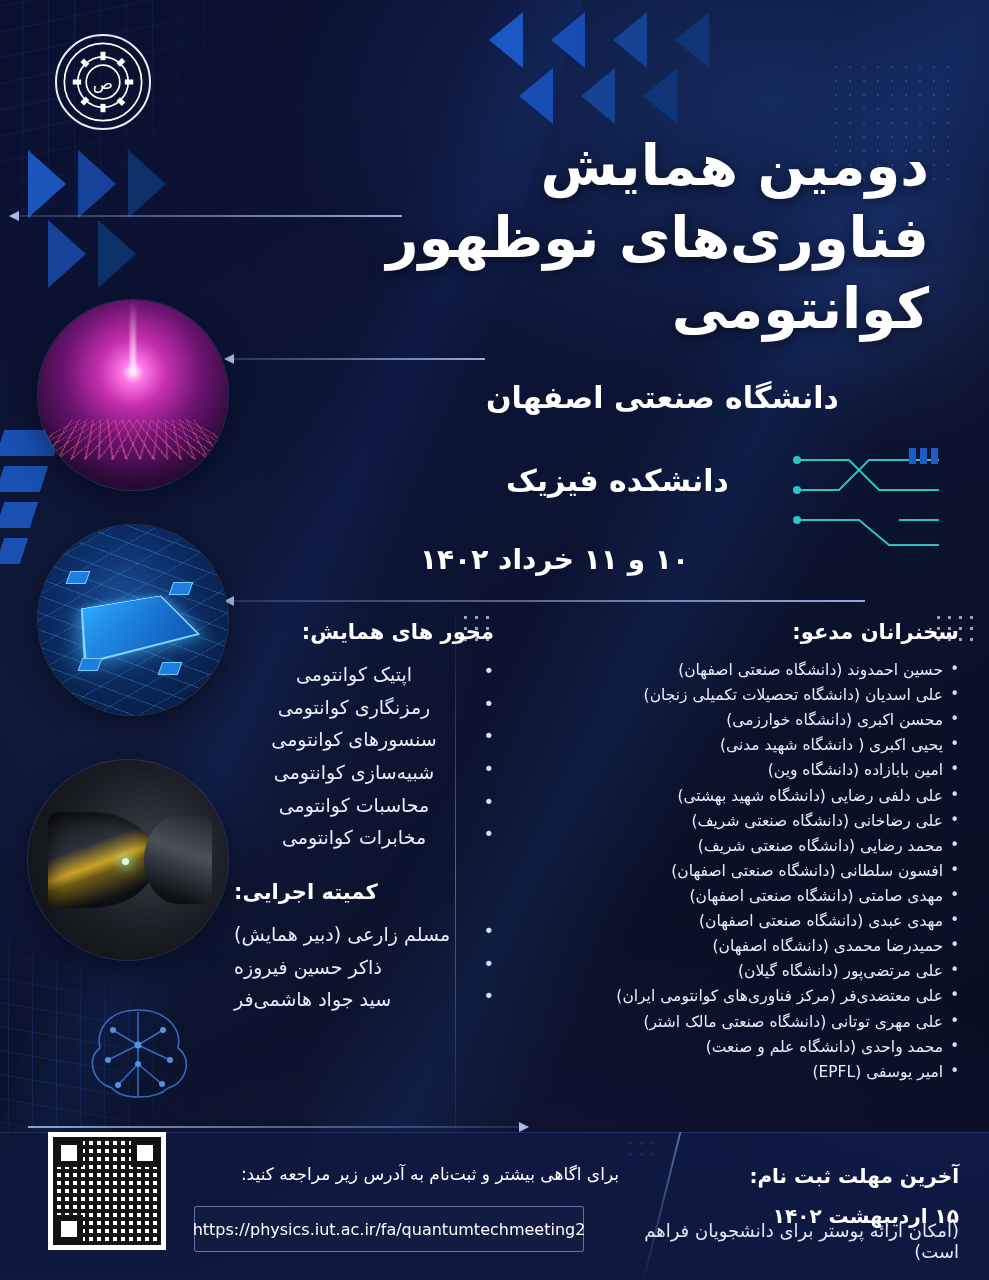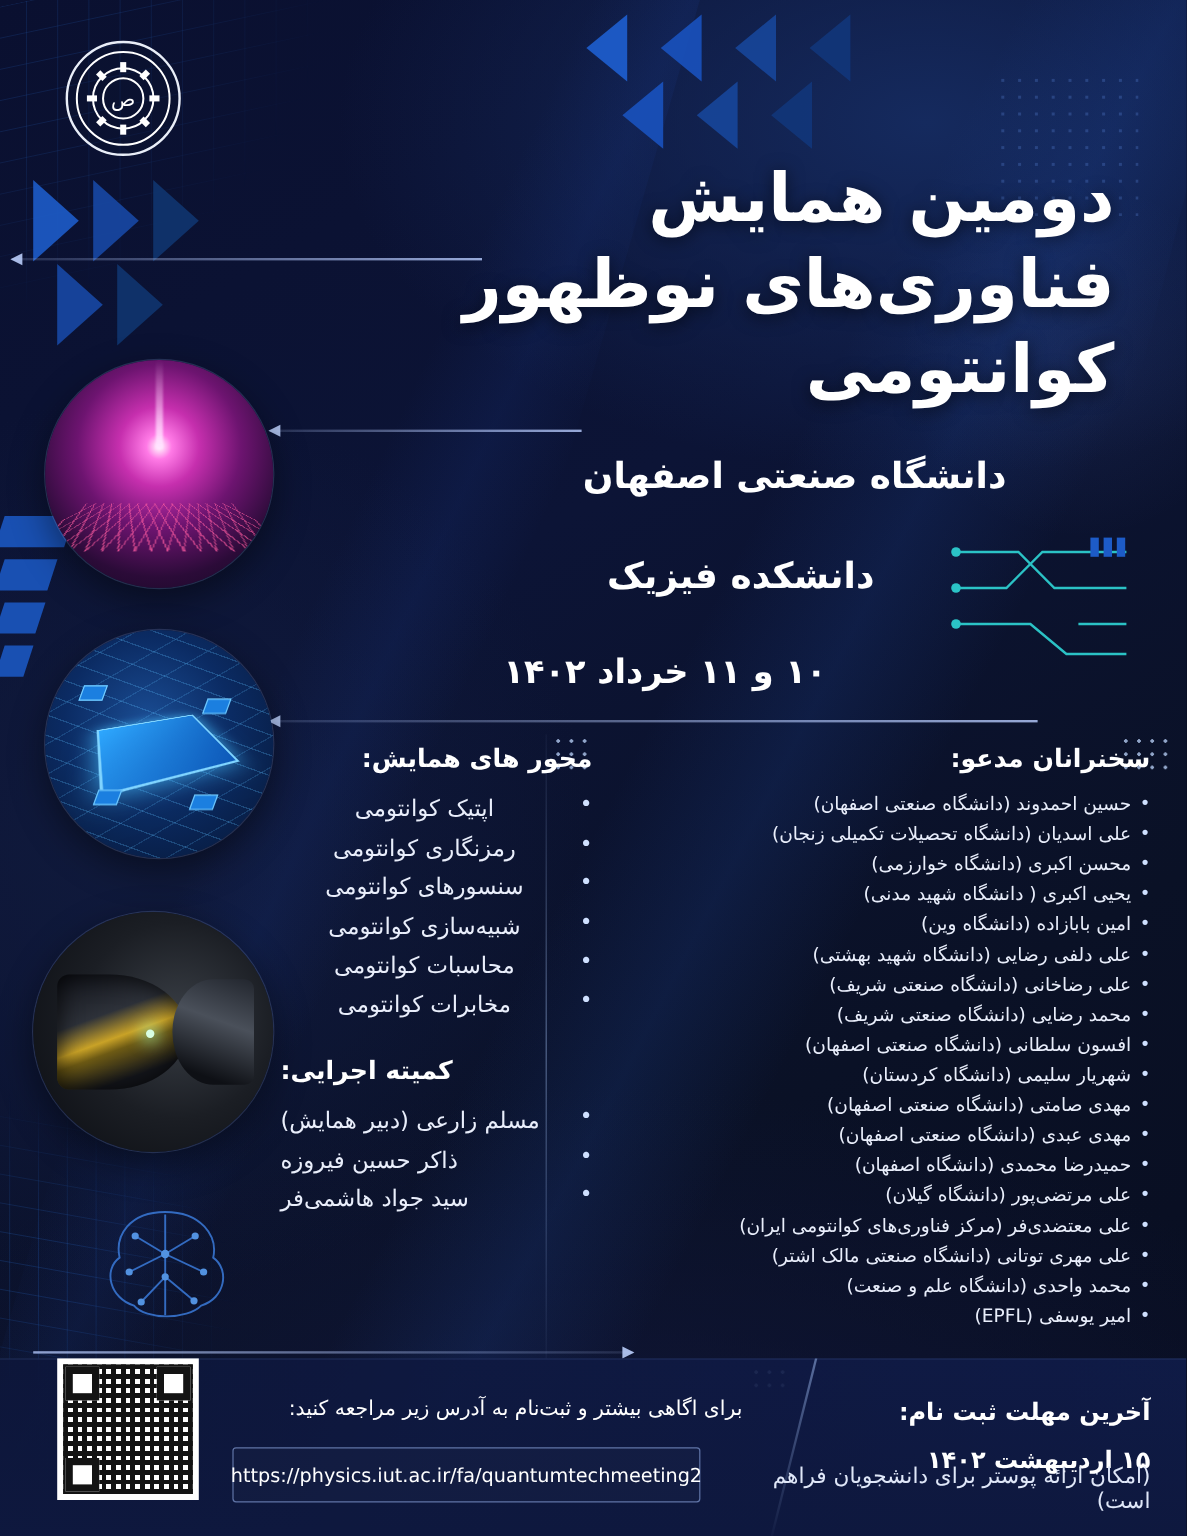--- a/index.html
+++ b/index.html
@@ -436,21 +436,20 @@
     <ul>
       <li>حسین احمدوند (دانشگاه صنعتی اصفهان)</li>
       <li>علی اسدیان (دانشگاه تحصیلات تکمیلی زنجان)</li>
       <li>محسن اکبری (دانشگاه خوارزمی)</li>
       <li>یحیی اکبری ( دانشگاه شهید مدنی)</li>
       <li>امین بابازاده (دانشگاه وین)</li>
       <li>علی دلفی رضایی (دانشگاه شهید بهشتی)</li>
       <li>علی رضاخانی (دانشگاه صنعتی شریف)</li>
       <li>محمد رضایی (دانشگاه صنعتی شریف)</li>
       <li>افسون سلطانی (دانشگاه صنعتی اصفهان)</li>
-      <li>شهریار سلیمی (دانشگاه کردستان)</li>
       <li>مهدی صامتی (دانشگاه صنعتی اصفهان)</li>
       <li>مهدی عبدی (دانشگاه صنعتی اصفهان)</li>
       <li>حمیدرضا محمدی (دانشگاه اصفهان)</li>
       <li>علی مرتضی‌پور (دانشگاه گیلان)</li>
       <li>علی معتضدی‌فر (مرکز فناوری‌های کوانتومی ایران)</li>
       <li>علی مهری توتانی (دانشگاه صنعتی مالک اشتر)</li>
       <li>محمد واحدی (دانشگاه علم و صنعت)</li>
       <li>امیر یوسفی (EPFL)</li>
     </ul>
   </div>

